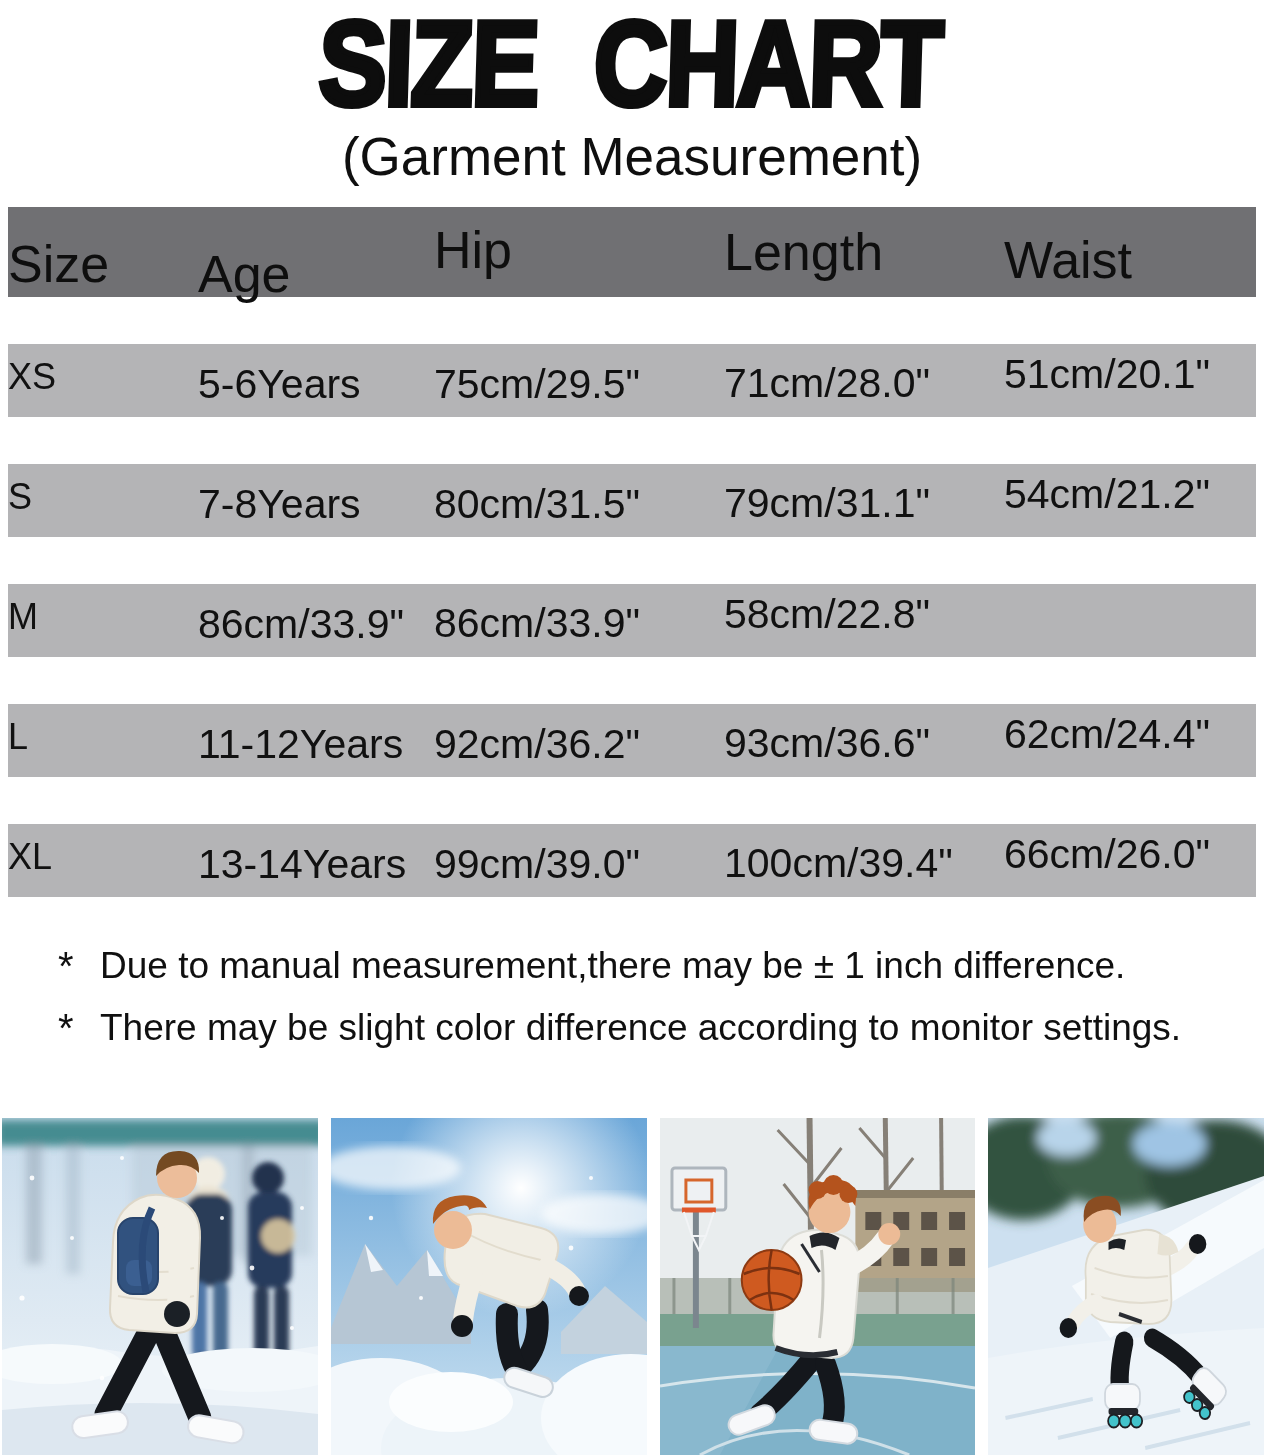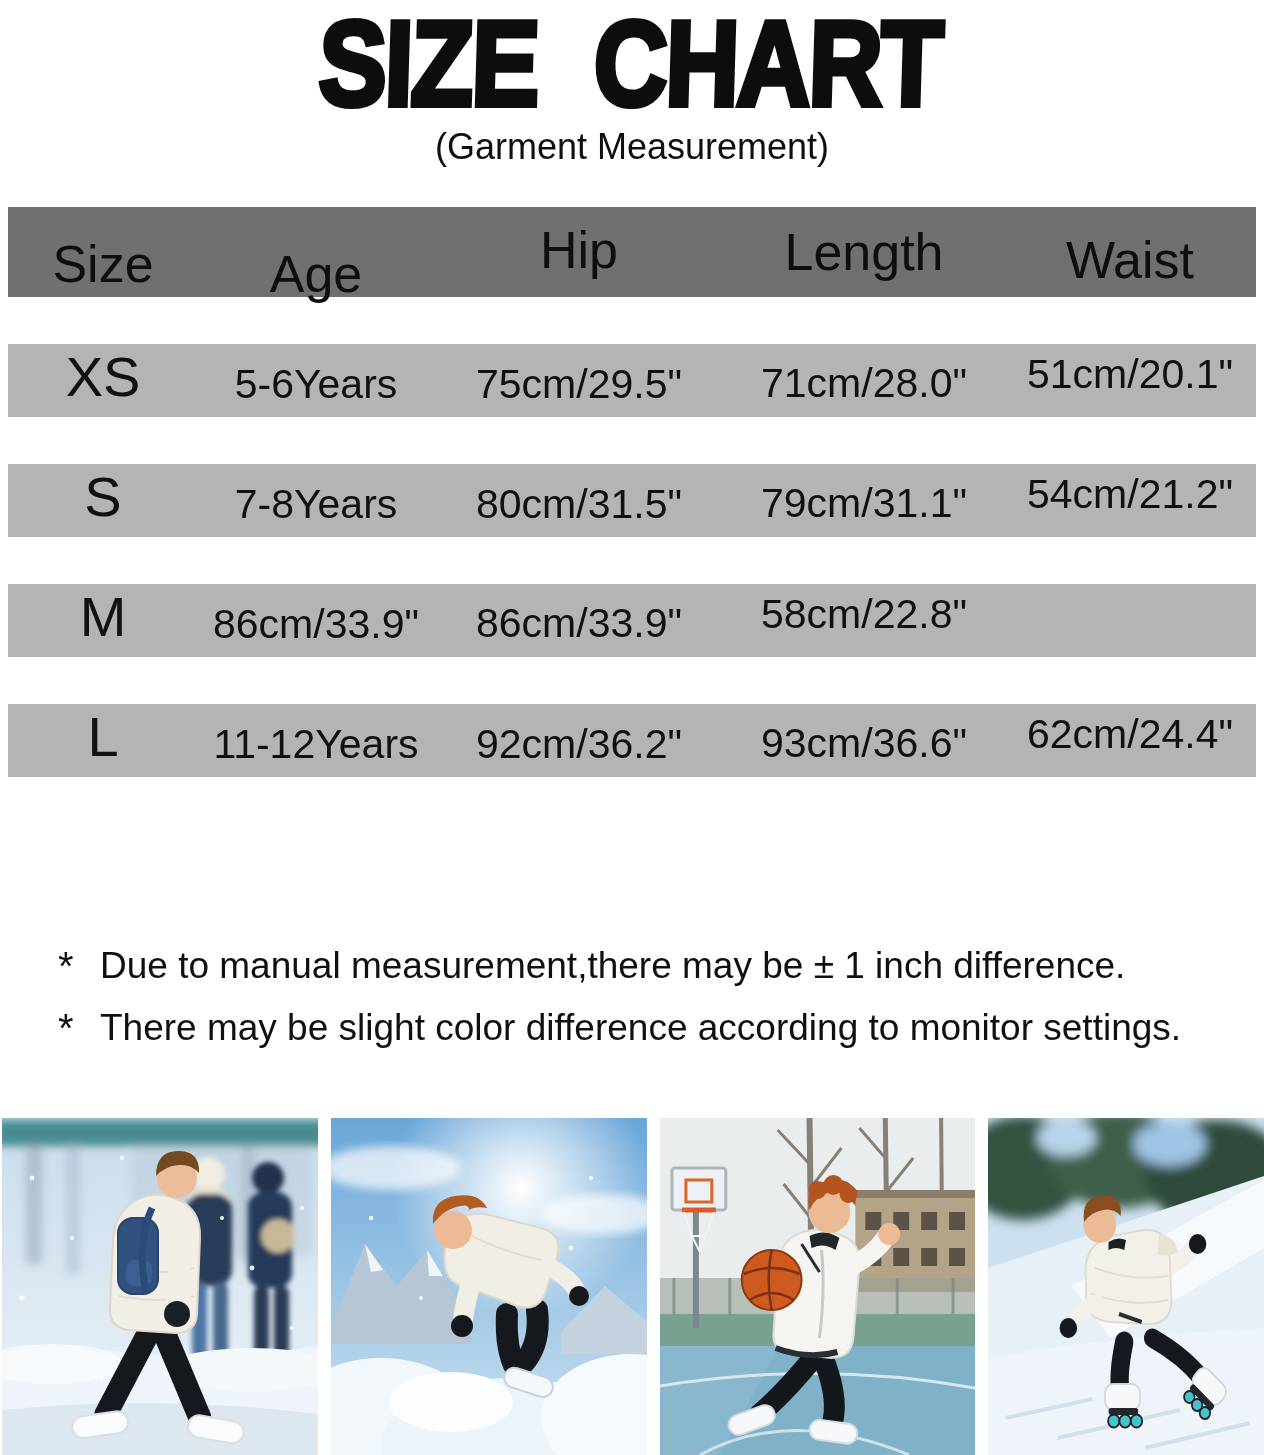--- a/index.html
+++ b/index.html
@@ -12,35 +12,35 @@
     position:absolute; top:-6px; left:0; width:100%;
     text-align:center;
     font-size:102px; font-weight:bold; line-height:118px;
     letter-spacing:-2px; word-spacing:30px;
     -webkit-text-stroke:5px #0d0d0d;
     transform:scaleY(1.18) skewX(-2deg); transform-origin:50% 0;
     color:#0d0d0d; white-space:nowrap;
   }
   .subtitle {
     position:absolute; top:126px; left:0; width:100%;
-    text-align:center; font-size:36px; color:#0f0f0f;
+    text-align:center; font-size:53px; color:#0f0f0f;
   }
 
   
   .size-table { position:absolute; top:207px; left:8px; width:1248px; }
   .trow {
     display:grid;
     grid-template-columns:190px 236px 290px 280px 252px;
     align-items:center;
   }
-  .cell { text-align:center; white-space:nowrap; }
+  .cell { text-align:left; white-space:nowrap; }
   .thead { height:90px; background:#707073; font-size:52px; color:#0e0e0e; }
   .tdata { height:73px; background:#b4b4b6; font-size:41px; color:#111111; margin-top:47px; }
   .tdata:first-of-type { margin-top:45px; }
-  .tdata .c1 { font-size:56px; }
+  .tdata .c1 { font-size:36px; }
   
   .thead .c1 { transform:translateY(5px); }
   .thead .c2 { transform:translateY(-7px);margin-top:44px; }
   .thead .c3 { transform:translateY(-9px); }
   .thead .c4 { transform:translateY(-7px); }
   .thead .c5 { transform:translateY(1px); }
   .tdata .c1 { transform:translateY(-4px); }
   .tdata .c2 { transform:translateY(-2px);margin-top:12px; }
   .tdata .c3 { transform:translateY(4px); }
   .tdata .c4 { transform:translateY(3px); }
@@ -102,20 +102,27 @@
     </div>
 
     <div class="trow tdata">
       <div class="cell c1">L</div>
       <div class="cell c2">11-12Years</div>
       <div class="cell c3">92cm/36.2"</div>
       <div class="cell c4">93cm/36.6"</div>
       <div class="cell c5">62cm/24.4"</div>
     </div>
 
+    <div class="trow tdata">
+      <div class="cell c1">XL</div>
+      <div class="cell c2">13-14Years</div>
+      <div class="cell c3">99cm/39.0"</div>
+      <div class="cell c4">100cm/39.4"</div>
+      <div class="cell c5">66cm/26.0"</div>
+    </div>
   </div>
 
   <div class="notes">
     <div class="note">
       <span class="star">*</span>
       <span class="note-text">Due to manual measurement,there may be ± 1 inch difference.</span>
     </div>
     <div class="note">
       <span class="star">*</span>
       <span class="note-text">There may be slight color difference according to monitor settings.</span>

